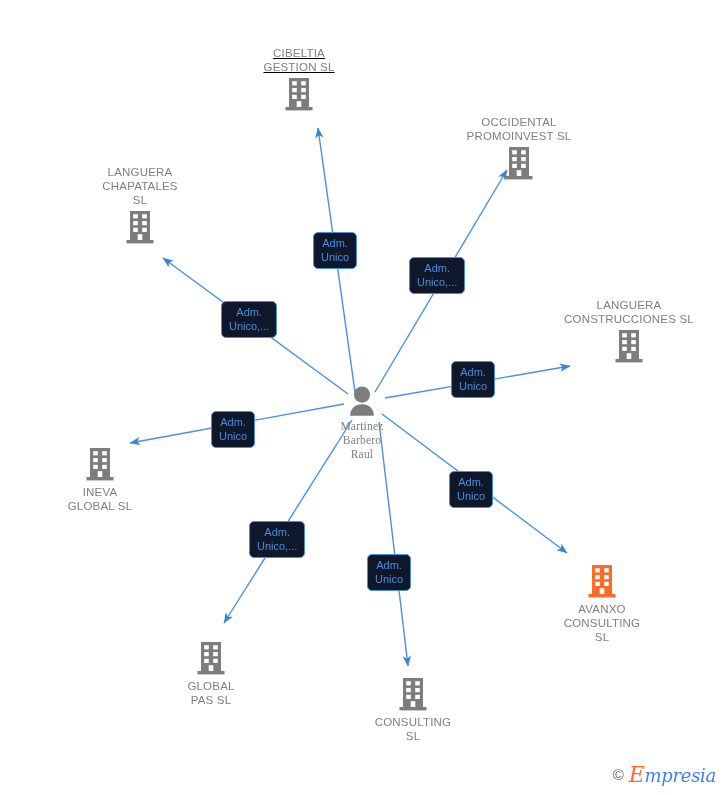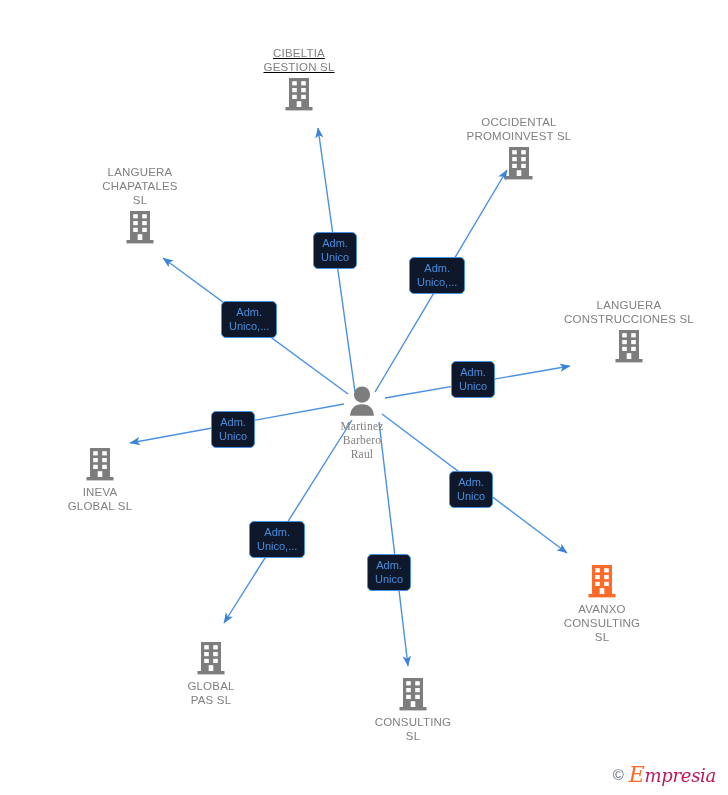--- a/index.html
+++ b/index.html
@@ -84,21 +84,21 @@
     font-family: "DejaVu Serif", serif;
     font-style: italic;
     font-size: 18px;
     color: #ff6a28;
     letter-spacing: -0.3px;
   }
   .watermark .brand .cap {
     font-size: 22px;
   }
   .watermark .brand .rest {
-    color: #be185d;
+    color: #3b82f6;
   }
 </style>
 </head>
 <body>
 
 <div id="canvas">
 
   <svg id="edges" viewBox="0 0 728 795">
     <defs>
       <marker id="arrow" markerWidth="9" markerHeight="9" refX="7.2" refY="3.2" orient="auto" markerUnits="strokeWidth">

